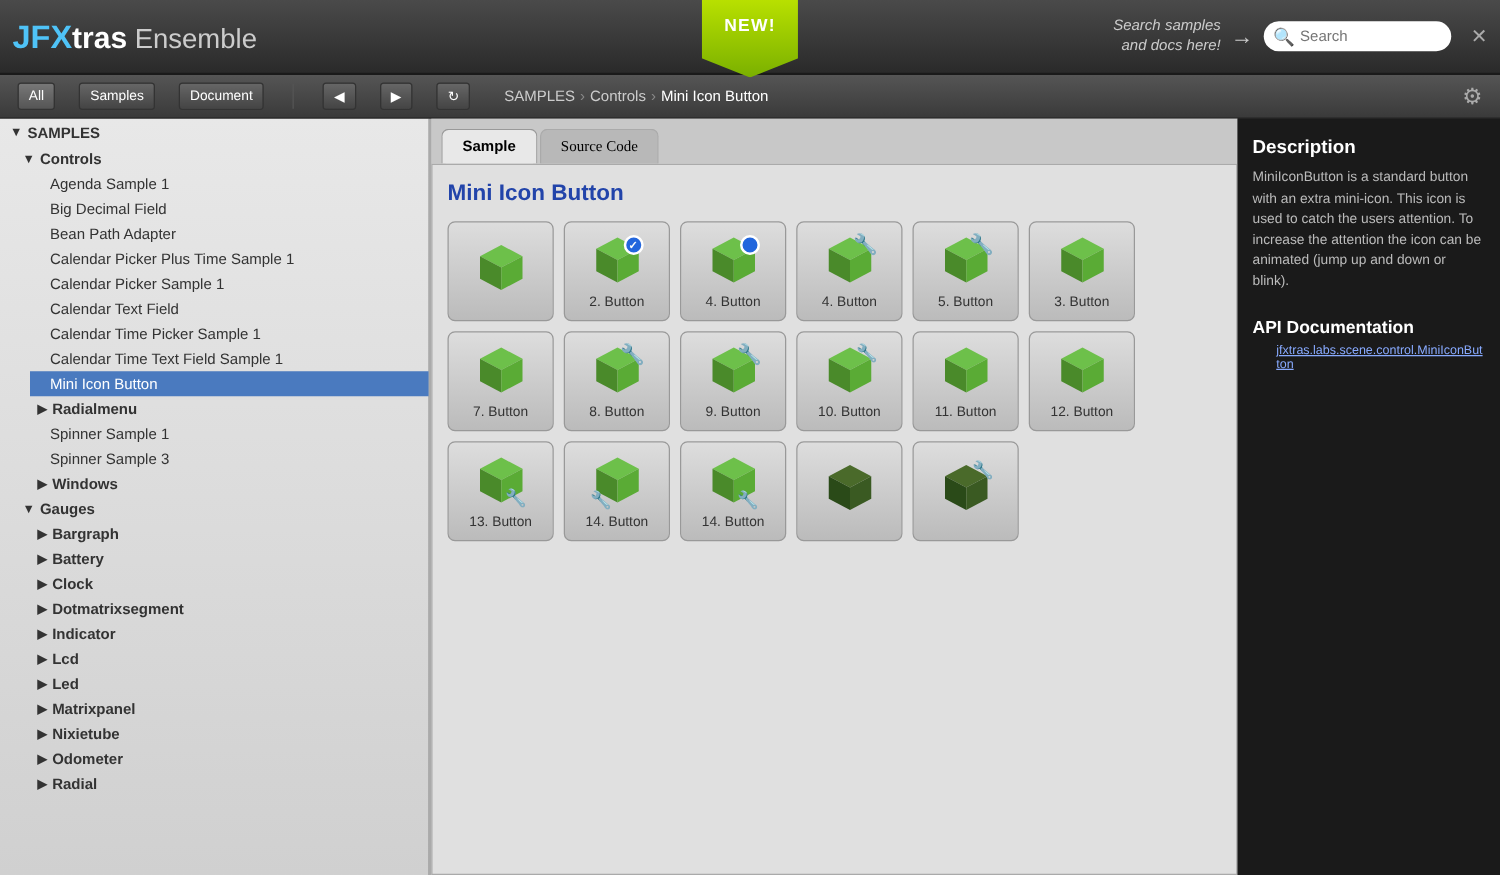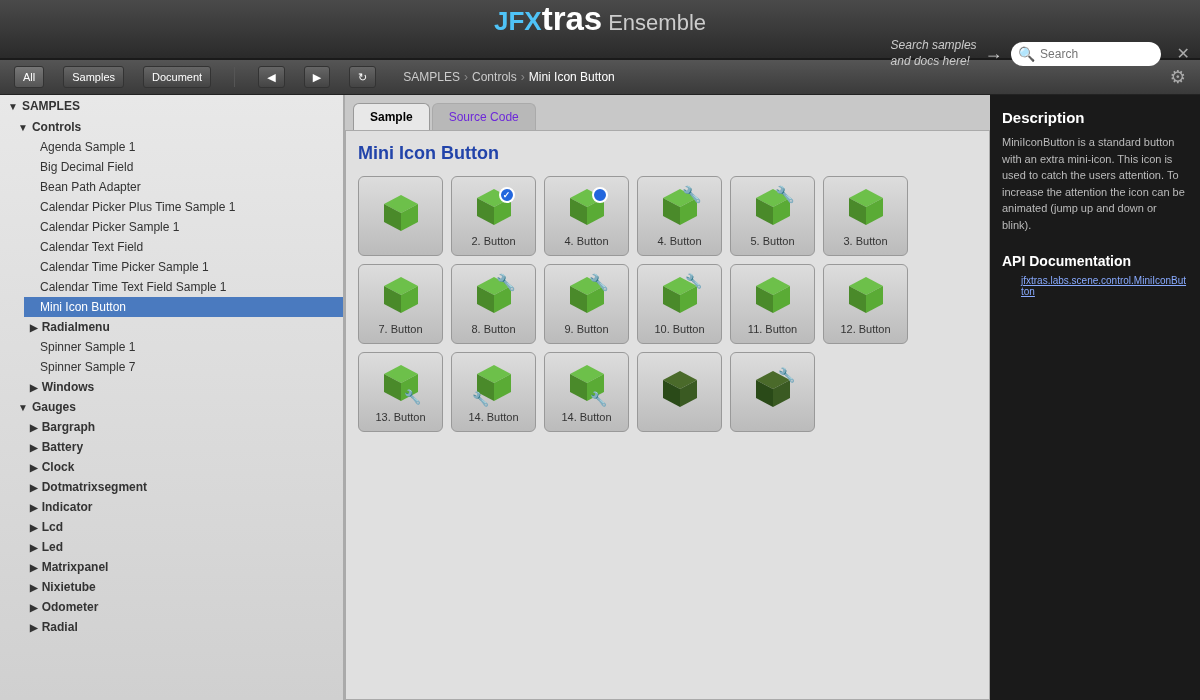--- a/index.html
+++ b/index.html
@@ -7,29 +7,28 @@
 
     
     #header {
       background: linear-gradient(to bottom, #4a4a4a, #2a2a2a);
       height: 60px;
       display: flex;
       align-items: center;
       padding: 0 10px;
       border-bottom: 2px solid #1a1a1a;
       position: relative;
-      flex-direction: column;
     }
     #logo {
       display: flex;
       align-items: baseline;
       gap: 0;
     }
     .logo-jfx { color: #4fc3f7; font-size: 26px; font-weight: bold; }
-    .logo-tras { color: white; font-size: 33px; font-weight: bold; }
+    .logo-tras { color: white; font-size: 24px; font-weight: bold; }
     .logo-ensemble { color: #ccc; font-size: 22px; margin-left: 6px; }
 
     #new-badge {
       position: absolute;
       left: 50%;
       transform: translateX(-50%);
       top: 0;
       background: linear-gradient(to bottom, #b8e000, #7ab000);
       color: white;
       font-weight: bold;
@@ -44,20 +43,21 @@
 
     #search-area {
       margin-left: auto;
       display: flex;
       align-items: center;
       gap: 8px;
     }
     #search-hint {
       color: #ccc;
       font-size: 12px;
+      text-align: right;
       font-style: italic;
       line-height: 1.3;
     }
     #search-box {
       display: flex;
       align-items: center;
       background: white;
       border-radius: 12px;
       padding: 4px 8px;
       width: 150px;
@@ -200,21 +200,22 @@
       border: 1px solid #aaa;
       border-bottom: none;
     }
     .tab.active {
       background: #e8e8e8;
       border-color: #999;
       font-weight: bold;
     }
     .tab.inactive {
       background: #b8b8b8;
-      color: #6d28d9;
+      color: #000000;
+      font-family: Liberation Serif, serif;
     }
 
     
     #sample-panel {
       flex: 1;
       background: #e0e0e0;
       padding: 12px;
       border: 1px solid #aaa;
       margin: 0;
       overflow-y: auto;
@@ -293,20 +294,21 @@
 </head>
 <body>
 
 <div id="header">
   <div id="logo">
     <span class="logo-jfx">JFX</span>
       <span class="logo-tras">tras</span>
     <span class="logo-ensemble">Ensemble</span>
   </div>
 
+  <div id="new-badge">NEW!</div>
 
   <div id="search-area">
     <div id="search-hint">
       <div>Search samples</div>
       <div>and docs here!</div>
     </div>
 
     <span style="color:#ccc;font-size:18px;">→</span>
     <div id="search-box">
       <span class="search-icon-svg">🔍</span>
@@ -356,21 +358,21 @@
         <div class="sidebar-item">Calendar Picker Sample 1</div>
         <div class="sidebar-item">Calendar Text Field</div>
         <div class="sidebar-item">Calendar Time Picker Sample 1</div>
         <div class="sidebar-item">Calendar Time Text Field Sample 1</div>
         <div class="sidebar-item selected">Mini Icon Button</div>
         <div class="sidebar-group-header">
           <span class="triangle">▶</span>
           <span>Radialmenu</span>
         </div>
         <div class="sidebar-item">Spinner Sample 1</div>
-        <div class="sidebar-item">Spinner Sample 7</div>
+        <div class="sidebar-item">Spinner Sample 3</div>
         <div class="sidebar-group-header">
           <span class="triangle">▶</span>
           <span>Windows</span>
         </div>
       </div>
     </div>
     <div class="sidebar-group">
       <div class="sidebar-group-header">
         <span class="triangle">▼</span>
         <span>Gauges</span>

